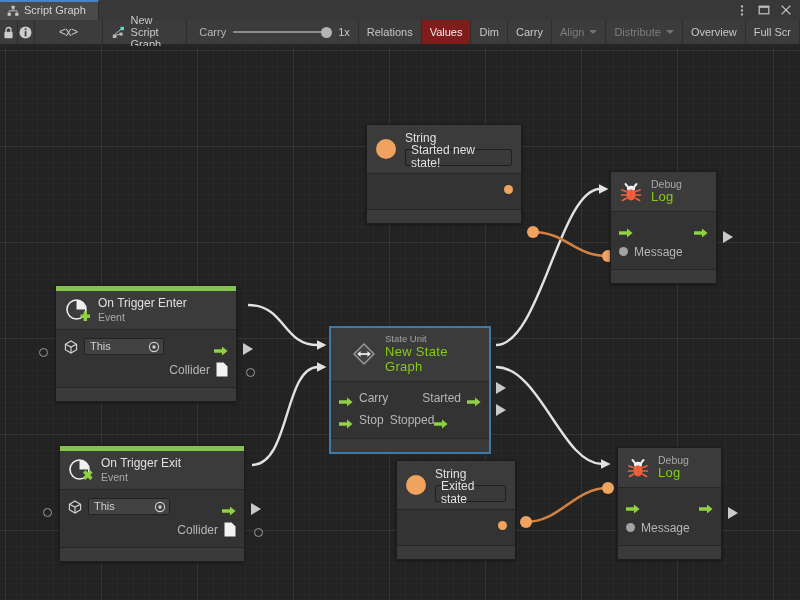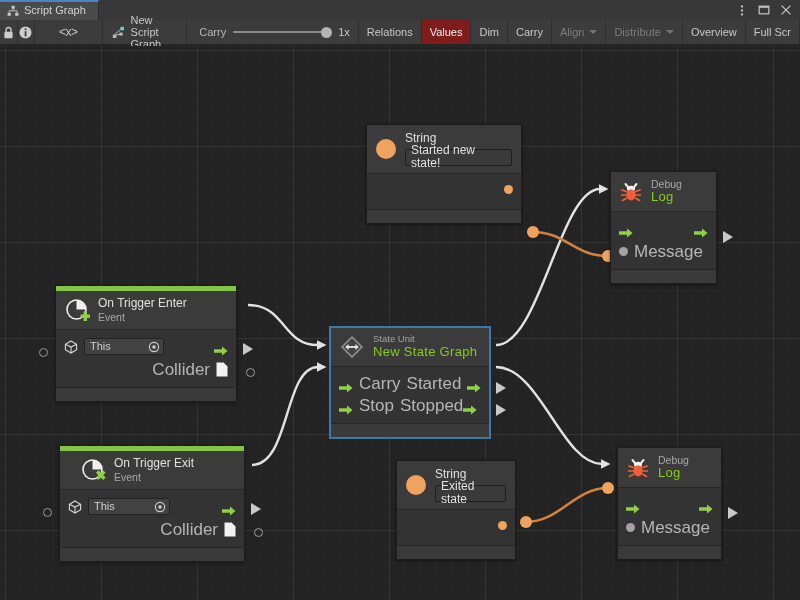--- a/index.html
+++ b/index.html
@@ -116,21 +116,21 @@
   .node-foot { height: 14px; background: #3a3a3a; border-top: 1px solid #272727; }
   .head-titles { display:flex; flex-direction: column; justify-content:center; line-height: 1.15; }
   .t-main { font-size: 12px; color: #e0e0e0; }
   .t-sub  { font-size: 10.5px; color: #a9a9a9; }
   .t-small{ font-size: 9.5px; color: #a3a3a3; }
   .t-big  { font-size: 13px; color: #84cc16; letter-spacing: .3px; }
 
   
   .row { display:flex; align-items:center; gap:6px; height: 19px; }
   .row.right { justify-content: flex-end; }
-  .port-label { font-size: 17px; color: #b6b6b6; }
+  .port-label { font-size: 12px; color: #b6b6b6; }
 
   
   .objfield {
     flex: 1 1 auto;
     height: 17px;
     background: #424242;
     border: 1px solid #222222;
     border-radius: 2px;
     display:flex; align-items:center; justify-content: space-between;
     padding: 0 3px 0 5px;
@@ -406,21 +406,21 @@
           </span>
         </div>
       </div>
       <div class="node-foot"></div>
       <span class="ext ring" style="left:-17px; top:62px;"></span>
       <span class="ext tri" style="right:-17px; top:57px;"></span>
       <span class="ext ring" style="right:-19px; top:82px;"></span>
     </div>
 
     <div class="node selected" style="left:330px; top:281px; width:160px;">
-      <div class="node-head" style="padding:6px 8px;">
+      <div class="node-head" style="padding:6px 20px;">
         <span class="ico">
           <svg width="26" height="26" viewBox="0 0 26 26">
             <path d="M13 1.5 L24.5 13 L13 24.5 L1.5 13 z" fill="#9b9b9b" stroke="#3b3b3b" stroke-width="1"></path>
             <path d="M13 4 L22 13 L13 22 L4 13 z" fill="#434343"></path>
             <path d="M7.5 13 h11" stroke="#e8e8e8" stroke-width="1.8"></path>
             <path d="M9.6 10 L6.2 13 L9.6 16 z" fill="#e8e8e8"></path>
             <path d="M16.4 10 L19.8 13 L16.4 16 z" fill="#e8e8e8"></path>
           </svg>
         </span>
         <div class="head-titles">
@@ -466,21 +466,21 @@
           </span>
         </div>
       </div>
       <div class="node-foot"></div>
       <span class="ext tri" style="right:-17px; top:54px;"></span>
       <span class="ext tri" style="right:-17px; top:76px;"></span>
     </div>
 
     <div class="node" style="left:59px; top:399px; width:186px;">
       <div class="accentbar"></div>
-      <div class="node-head" style="padding:6px 20px;">
+      <div class="node-head" style="padding:6px 7px;">
         <span class="ico">
           <svg width="26" height="26" viewBox="0 0 26 26">
             <path d="M12.5 3 A9.5 9.5 0 1 0 12.5 22 A9.5 9.5 0 0 0 12.5 3 z" fill="none" stroke="#f0f0f0" stroke-width="1.6"></path>
             <path d="M12.5 12.5 L12.5 3.3 A9.2 9.2 0 0 1 21.7 12.5 z" fill="#f0f0f0"></path>
             <g stroke="#8fd044" stroke-width="3.4" stroke-linecap="butt">
               <path d="M17.2 14.5 L24.4 21.8"></path>
               <path d="M24.4 14.5 L17.2 21.8"></path>
             </g>
           </svg>
         </span>

